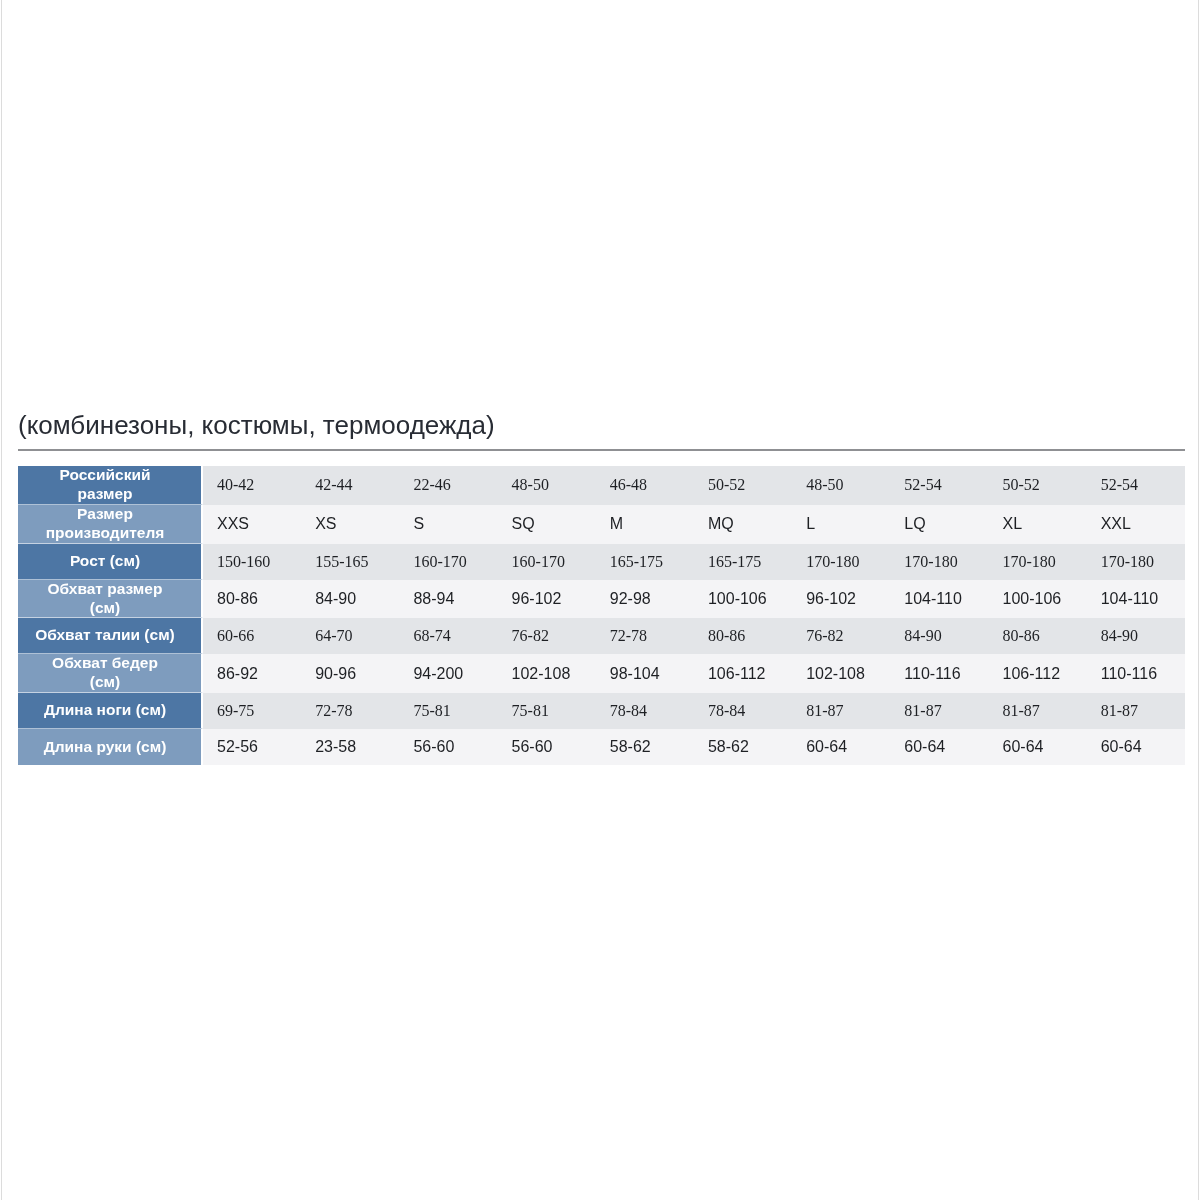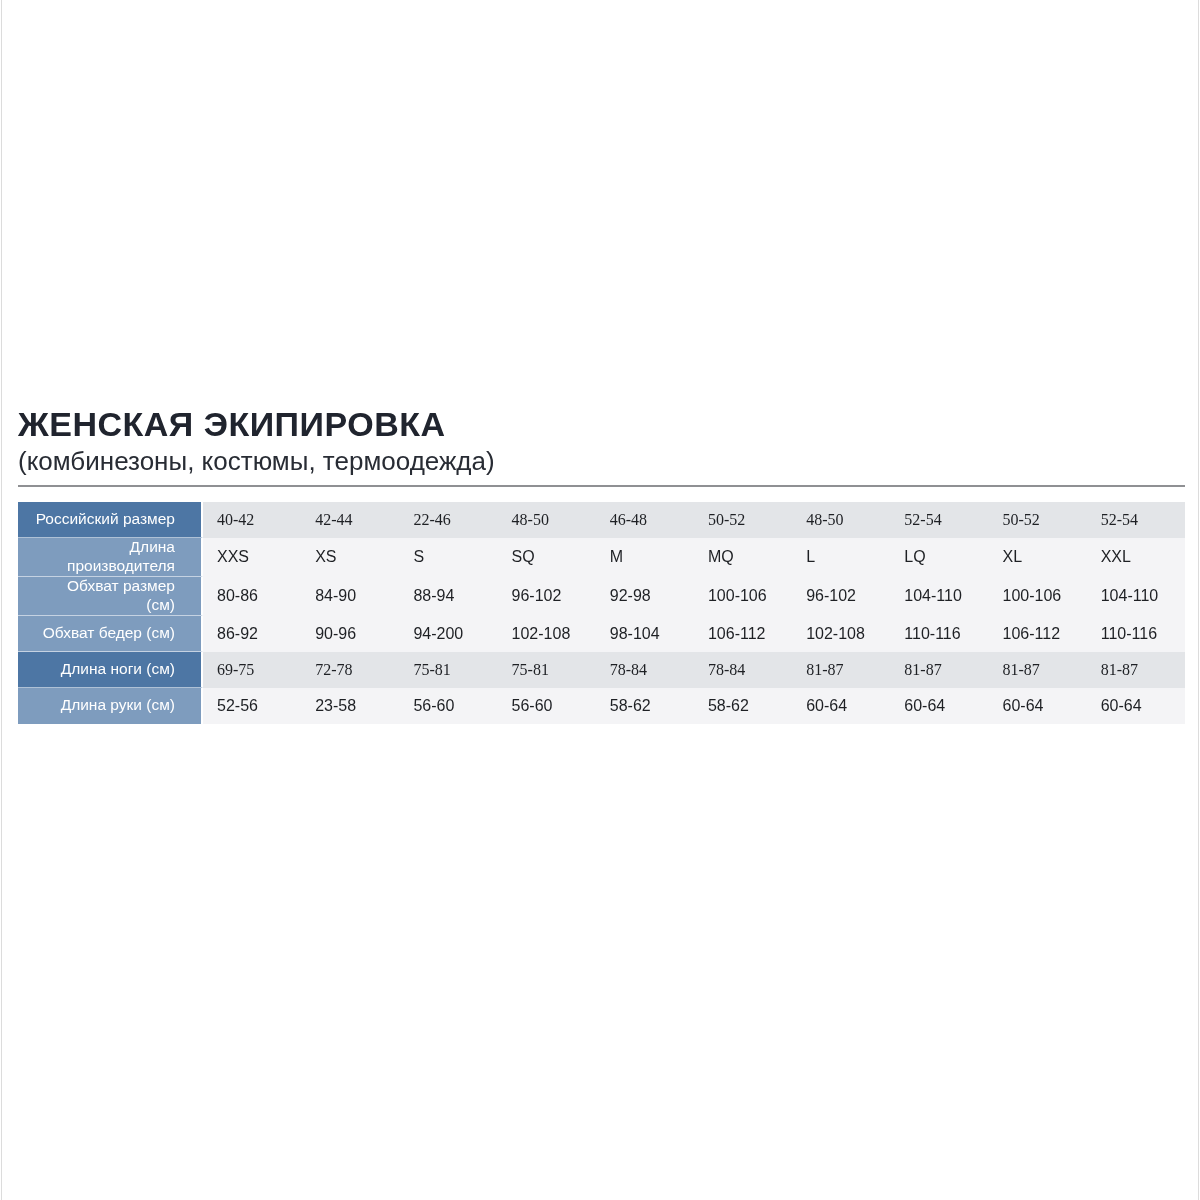--- a/index.html
+++ b/index.html
@@ -32,21 +32,21 @@
     color:var(--subtitle-text);
   }
   .title-divider{height:2px;background:var(--divider);margin-top:9px;}
   table.size-table{
     border-collapse:separate;border-spacing:0;width:100%;
     table-layout:fixed;margin-top:15px;
   }
   table.size-table col.label-col{width:185px;}
   table.size-table tr{height:36px;}
   th.label-cell{
-    text-align:right;font-weight:400;font-size:15.5px;line-height:1.22;
+    text-align:center;font-weight:700;font-size:15.5px;line-height:1.22;
     color:var(--label-text);
     padding:0 26px 0 17px;
     border-right:2px solid #ffffff;
     border-bottom:1px solid rgba(255,255,255,0.55);
     vertical-align:middle;
   }
   tr:last-child th.label-cell{border-bottom:none;margin-left:37px;}
   th.label-dark{background:var(--label-dark);}
   th.label-light{background:var(--label-light);}
   td.value-cell{
@@ -57,21 +57,20 @@
   tr.row-even td.value-cell{background:var(--row-gray);font-family:Liberation Serif, serif;}
   tr.row-odd td.value-cell{background:var(--row-white);}
 </style>
 </head>
 <body>
 
 <div class="page-edge left"></div>
 <div class="page-edge right"></div>
 
 <div class="content">
-  <h1 class="page-title">ЖЕНСКАЯ ЭКИПИРОВКА</h1>
   <div class="page-subtitle">(комбинезоны, костюмы, термоодежда)</div>
   <div class="title-divider"></div>
 
   <table class="size-table">
     <colgroup>
       <col class="label-col">
     </colgroup>
     <tbody>
         <tr class="row-even">
           <th class="label-cell label-dark">Российский размер</th>
@@ -80,44 +79,70 @@
           <td class="value-cell">22-46</td>
           <td class="value-cell">48-50</td>
           <td class="value-cell">46-48</td>
           <td class="value-cell">50-52</td>
           <td class="value-cell">48-50</td>
           <td class="value-cell">52-54</td>
           <td class="value-cell">50-52</td>
           <td class="value-cell">52-54</td>
         </tr>
         <tr class="row-odd">
-          <th class="label-cell label-light">Длина производителя</th>
+          <th class="label-cell label-light">Размер производителя</th>
           <td class="value-cell">XXS</td>
           <td class="value-cell">XS</td>
           <td class="value-cell">S</td>
           <td class="value-cell">SQ</td>
           <td class="value-cell">M</td>
           <td class="value-cell">MQ</td>
           <td class="value-cell">L</td>
           <td class="value-cell">LQ</td>
           <td class="value-cell">XL</td>
           <td class="value-cell">XXL</td>
+        </tr>
+        <tr class="row-even">
+          <th class="label-cell label-dark">Рост (см)</th>
+          <td class="value-cell">150-160</td>
+          <td class="value-cell">155-165</td>
+          <td class="value-cell">160-170</td>
+          <td class="value-cell">160-170</td>
+          <td class="value-cell">165-175</td>
+          <td class="value-cell">165-175</td>
+          <td class="value-cell">170-180</td>
+          <td class="value-cell">170-180</td>
+          <td class="value-cell">170-180</td>
+          <td class="value-cell">170-180</td>
         </tr>
         <tr class="row-odd">
           <th class="label-cell label-light">Обхват размер (см)</th>
           <td class="value-cell">80-86</td>
           <td class="value-cell">84-90</td>
           <td class="value-cell">88-94</td>
           <td class="value-cell">96-102</td>
           <td class="value-cell">92-98</td>
           <td class="value-cell">100-106</td>
           <td class="value-cell">96-102</td>
           <td class="value-cell">104-110</td>
           <td class="value-cell">100-106</td>
           <td class="value-cell">104-110</td>
+        </tr>
+        <tr class="row-even">
+          <th class="label-cell label-dark">Обхват талии (см)</th>
+          <td class="value-cell">60-66</td>
+          <td class="value-cell">64-70</td>
+          <td class="value-cell">68-74</td>
+          <td class="value-cell">76-82</td>
+          <td class="value-cell">72-78</td>
+          <td class="value-cell">80-86</td>
+          <td class="value-cell">76-82</td>
+          <td class="value-cell">84-90</td>
+          <td class="value-cell">80-86</td>
+          <td class="value-cell">84-90</td>
         </tr>
         <tr class="row-odd">
           <th class="label-cell label-light">Обхват бедер (см)</th>
           <td class="value-cell">86-92</td>
           <td class="value-cell">90-96</td>
           <td class="value-cell">94-200</td>
           <td class="value-cell">102-108</td>
           <td class="value-cell">98-104</td>
           <td class="value-cell">106-112</td>
           <td class="value-cell">102-108</td>

